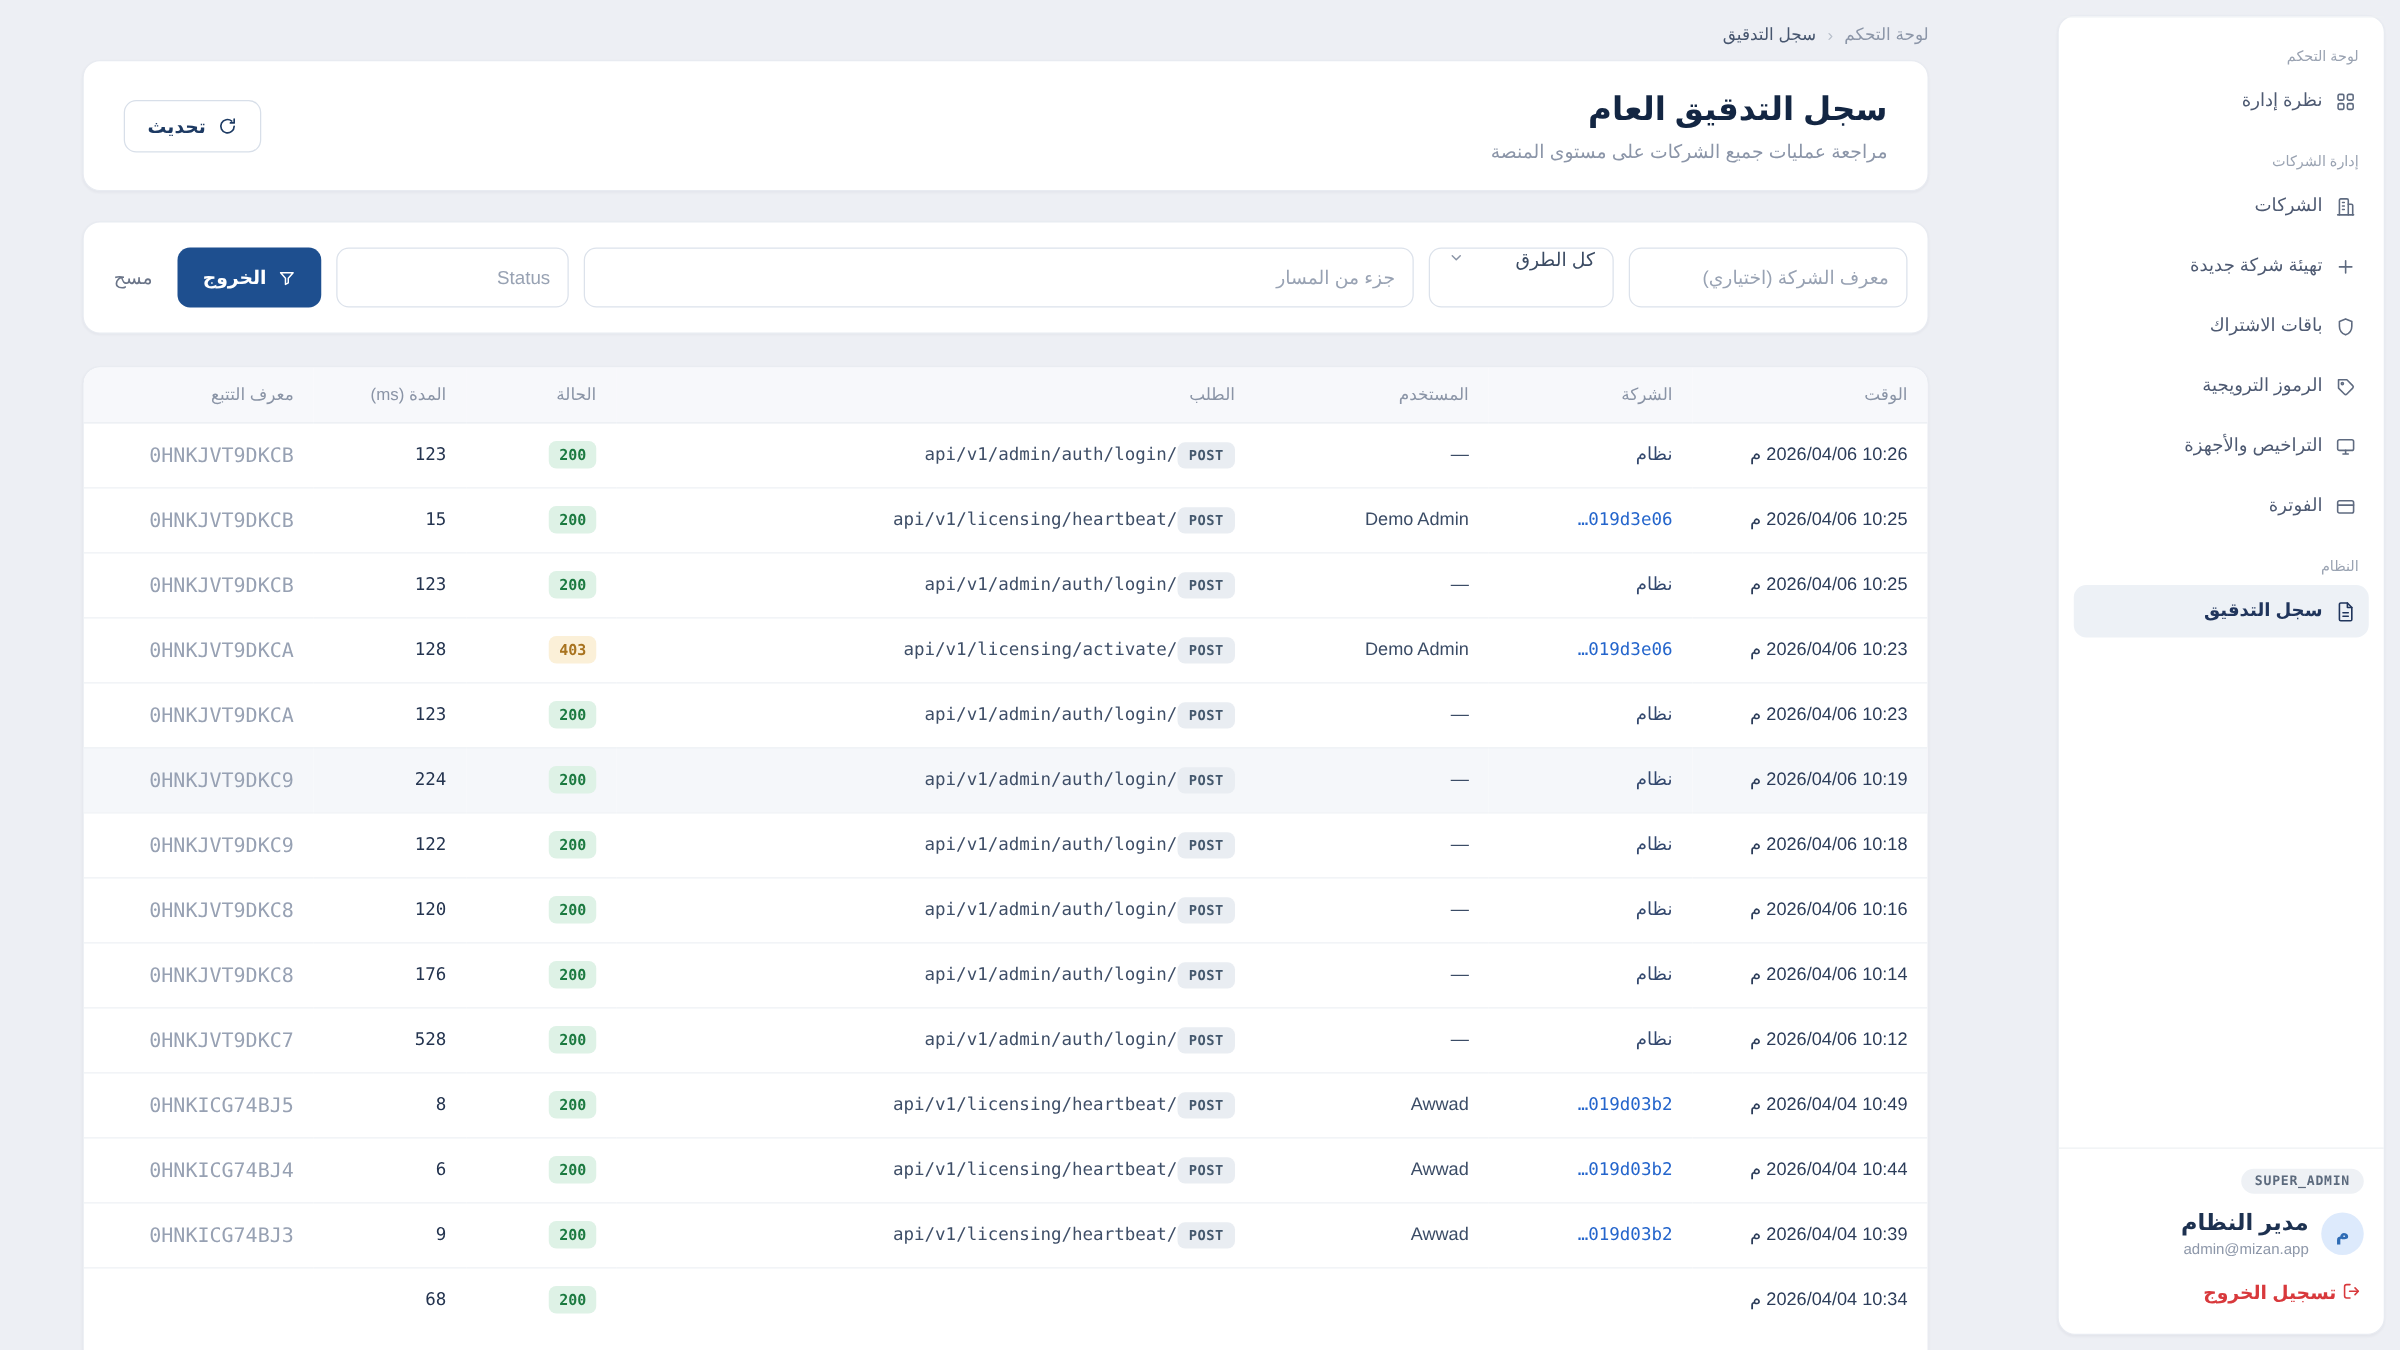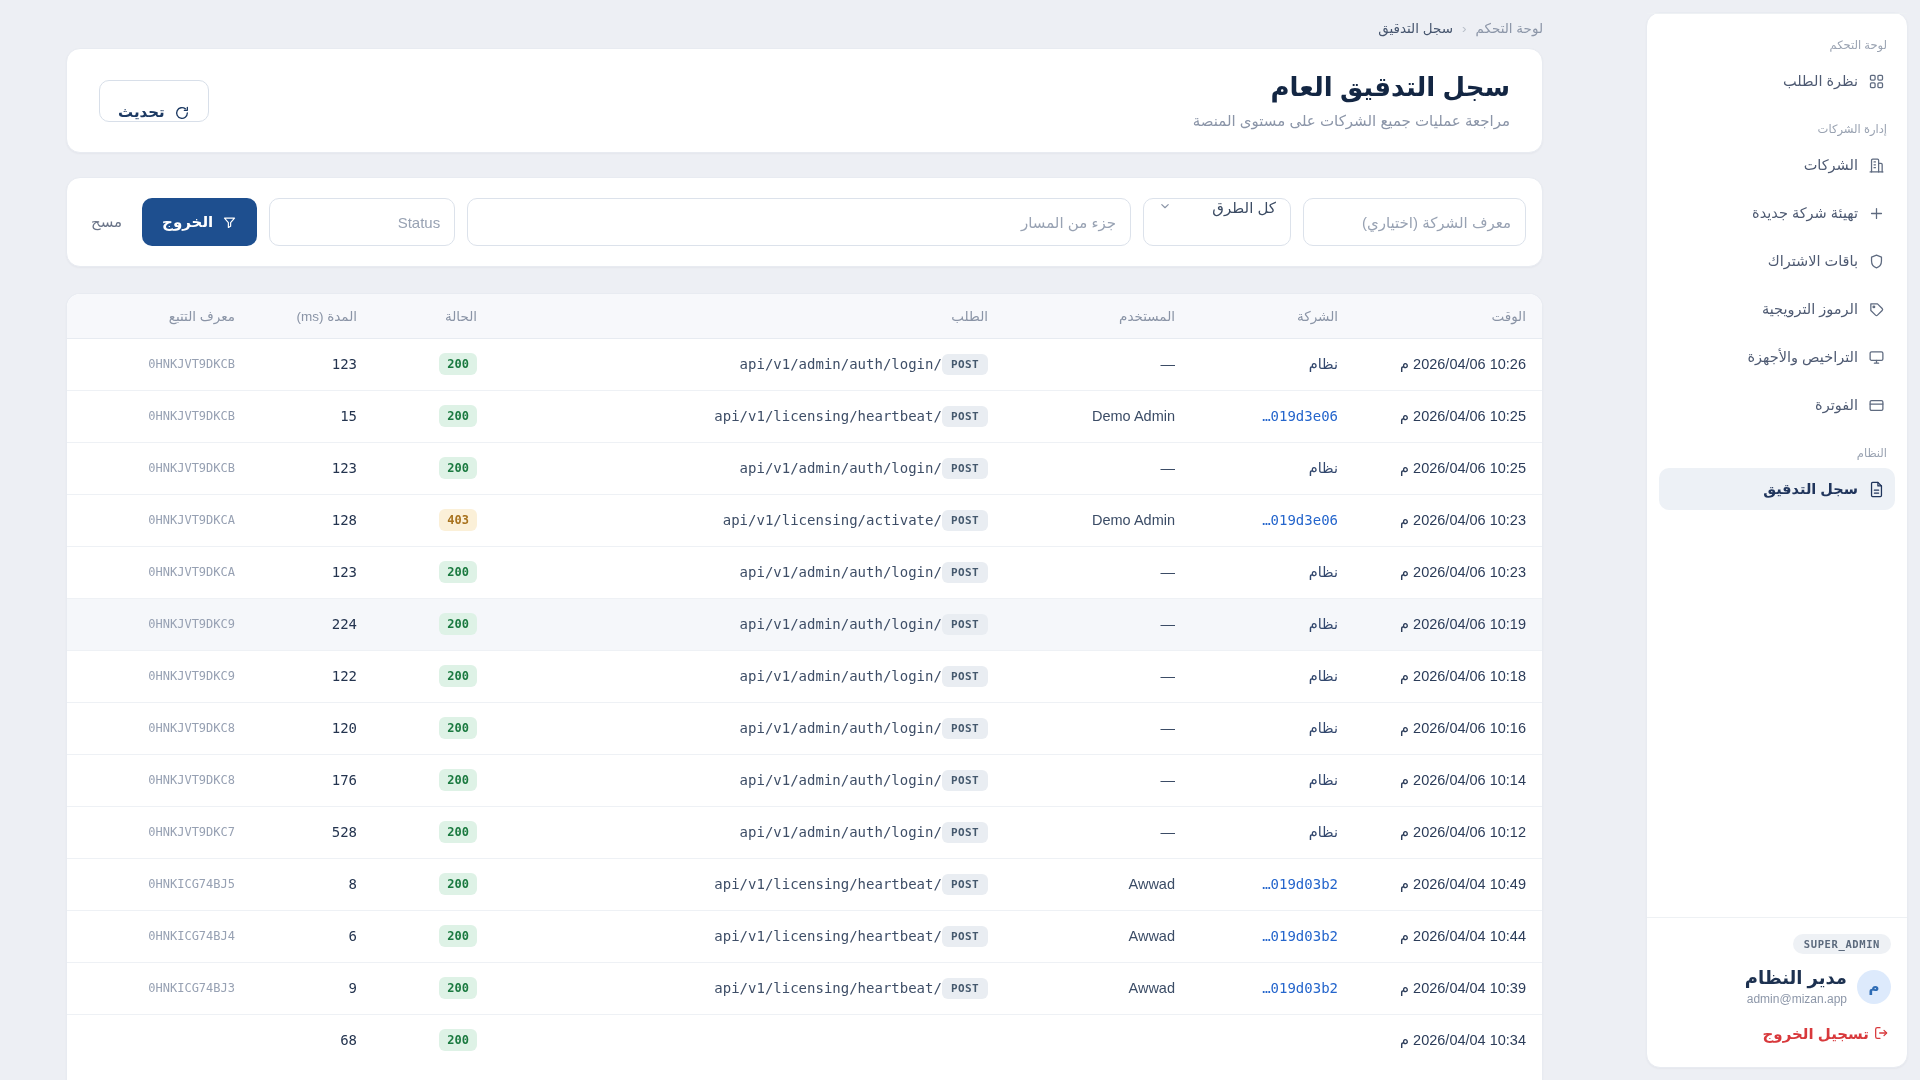--- a/index.html
+++ b/index.html
@@ -71,21 +71,21 @@
   .bc-current { color: #46556e; font-weight: 500; }
 
   .card {
     background: #fff; border: 1px solid #e8ebf1; border-radius: 14px;
     box-shadow: 0 1px 2px rgba(20,30,55,.04);
   }
   .header-card { margin-top: 10px; height: 105px; padding: 0 32px; display: flex; align-items: center; justify-content: space-between; }
   .page-title { font-size: 26px; font-weight: 700; color: #132643; }
   .page-subtitle { font-size: 15px; color: #8b95a8; margin-top: 9px; }
   .refresh-btn {
-    display: flex; align-items: flex-end; gap: 9px; height: 42px; padding: 0 18px;
+    display: flex; align-items: center; gap: 9px; height: 42px; padding: 0 18px;
     background: #fff; border: 1.5px solid #d8dfe9; border-radius: 10px;
     color: #1d3a63; font-size: 15px; font-weight: 700; cursor: pointer; font-family: inherit;
   }
   .refresh-btn svg { width: 16px; height: 16px; }
 
   .filter-card { margin-top: 24px; height: 90px; padding: 0 16px; display: flex; align-items: center; gap: 12px; }
   .f-input {
     height: 48px; border: 1px solid #dce2eb; border-radius: 10px; background: #fff;
     padding: 0 14px; font-size: 15px; color: #33415a; font-family: inherit; outline: none;
   }
@@ -123,21 +123,21 @@
   .method-badge {
     display: inline-block; background: #e9edf2; color: #44586d;
     font-family: "DejaVu Sans Mono", monospace; font-size: 11px; font-weight: 700; letter-spacing: .4px;
     padding: 4px 9px; border-radius: 6px; vertical-align: middle;
   }
   .path { font-family: "DejaVu Sans Mono", monospace; font-size: 14px; color: #3e4e67; margin-inline-start: 11px; vertical-align: middle; }
   .status-badge { display: inline-block; font-family: "DejaVu Sans Mono", monospace; font-size: 12px; font-weight: 700; padding: 4px 8px; border-radius: 6px; }
   .s200 { background: #def2e6; color: #1b7a40; }
   .s403 { background: #fbf0d8; color: #a8731f; }
   .c-dur { font-family: "DejaVu Sans Mono", monospace; font-size: 14px; color: #24344f; }
-  .c-trace { font-family: "DejaVu Sans Mono", monospace; font-size: 12px; color: #97a1b3; }
+  .c-trace { font-family: "DejaVu Sans Mono", monospace; font-size: 16px; color: #97a1b3; }
 
   
   .watermark {
     position: absolute; left: 835px; top: 948px; width: 280px; text-align: center;
     pointer-events: none; z-index: 40;
     color: rgba(165,174,188,0.45);
   }
   .wm1 { font-size: 58px; font-weight: 700; line-height: 1.1; text-shadow: 0 1px 2px rgba(255,255,255,.6); }
   .wm2 { font-size: 28px; font-weight: 400; color: rgba(165,174,188,0.40); margin-top: 2px; }
 </style>
@@ -152,21 +152,21 @@
         <div class="nav-section-label">لوحة التحكم</div>
         <a class="nav-item">
           <span class="nav-icon">
             <svg viewBox="0 0 24 24" fill="none" stroke="currentColor" stroke-width="1.8" stroke-linecap="round" stroke-linejoin="round">
               <rect x="3.5" y="3.5" width="6.5" height="6.5" rx="1.5"></rect>
               <rect x="14" y="3.5" width="6.5" height="6.5" rx="1.5"></rect>
               <rect x="3.5" y="14" width="6.5" height="6.5" rx="1.5"></rect>
               <rect x="14" y="14" width="6.5" height="6.5" rx="1.5"></rect>
             </svg>
           </span>
-          <span class="nav-label">نظرة الطلب</span>
+          <span class="nav-label">نظرة إدارة</span>
         </a>
         <div class="nav-section-label">إدارة الشركات</div>
         <a class="nav-item">
           <span class="nav-icon">
             <svg viewBox="0 0 24 24" fill="none" stroke="currentColor" stroke-width="1.8" stroke-linecap="round" stroke-linejoin="round">
               <path d="M5 21V4.5A1.5 1.5 0 0 1 6.5 3h7A1.5 1.5 0 0 1 15 4.5V21"></path>
               <path d="M15 9h3.5A1.5 1.5 0 0 1 20 10.5V21"></path>
               <path d="M3 21h18"></path>
               <path d="M8.5 7h2M8.5 11h2M8.5 15h2"></path>
             </svg>

